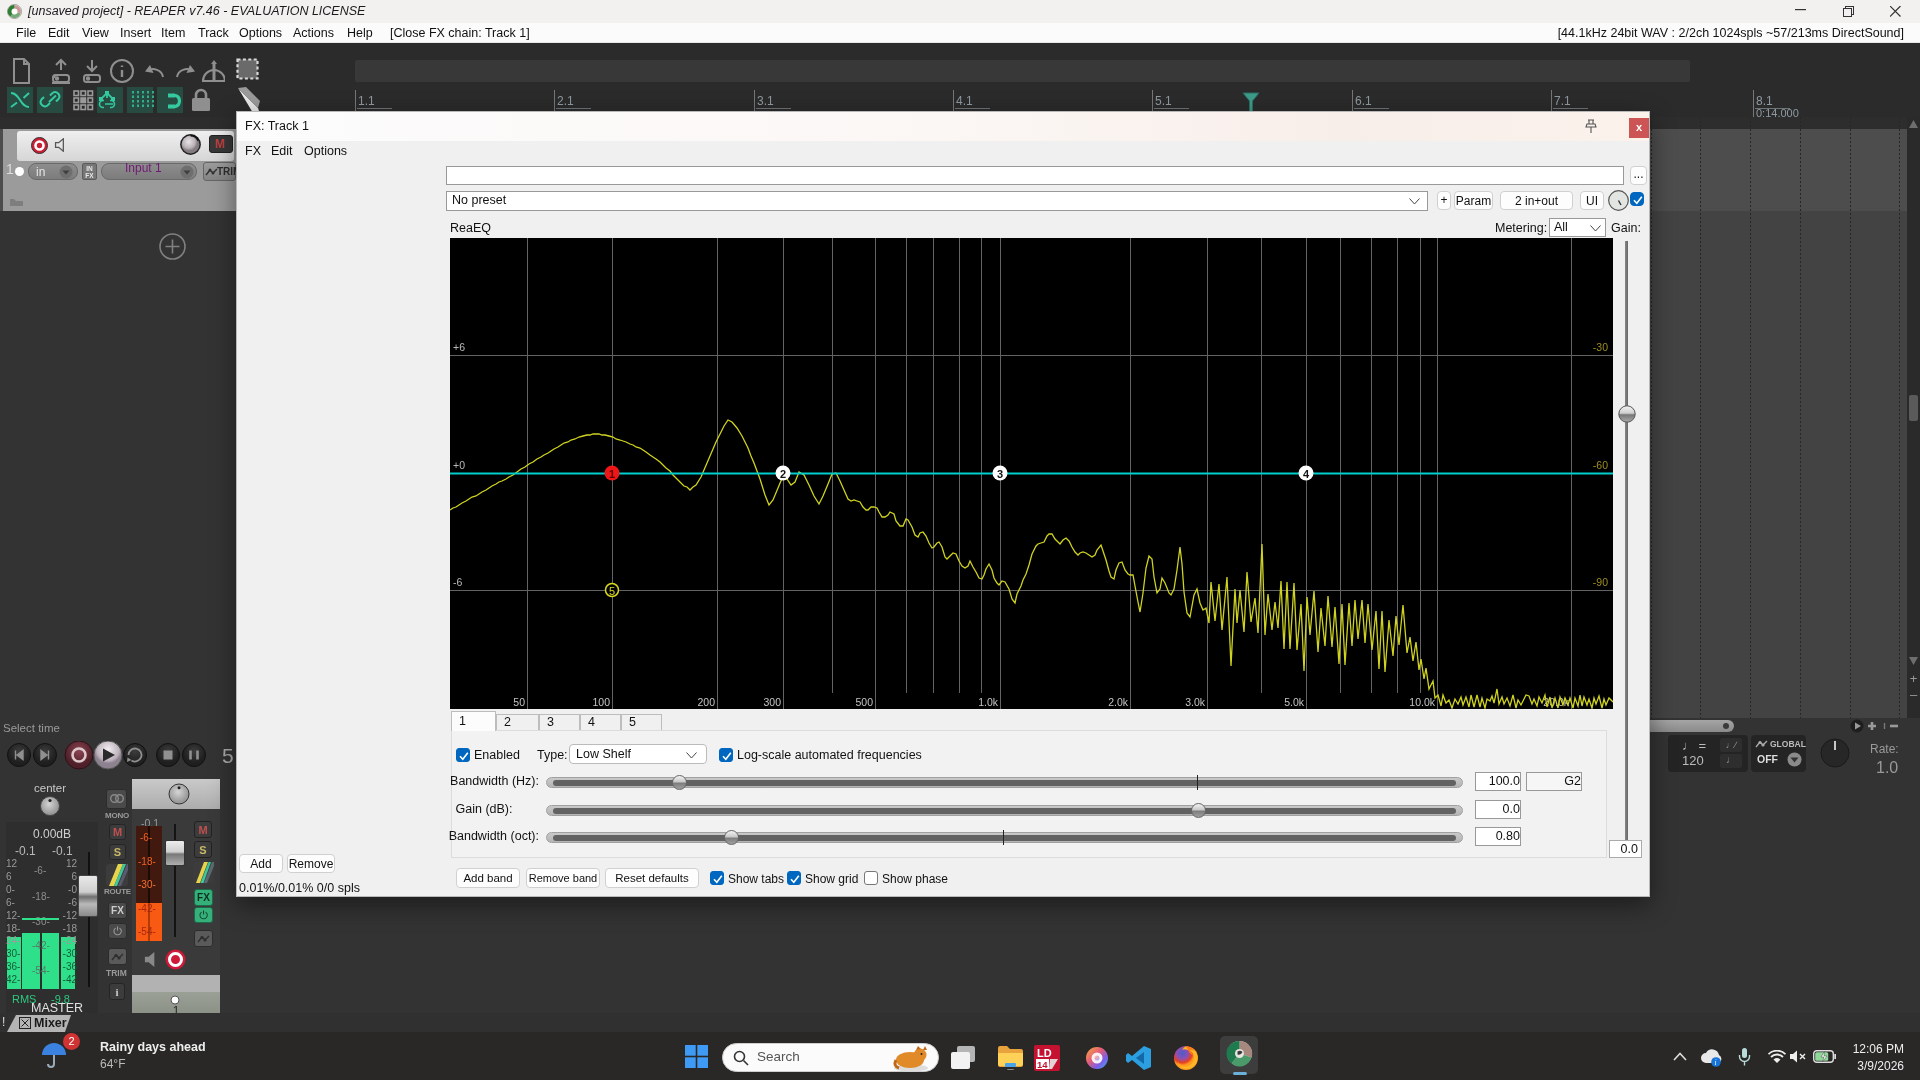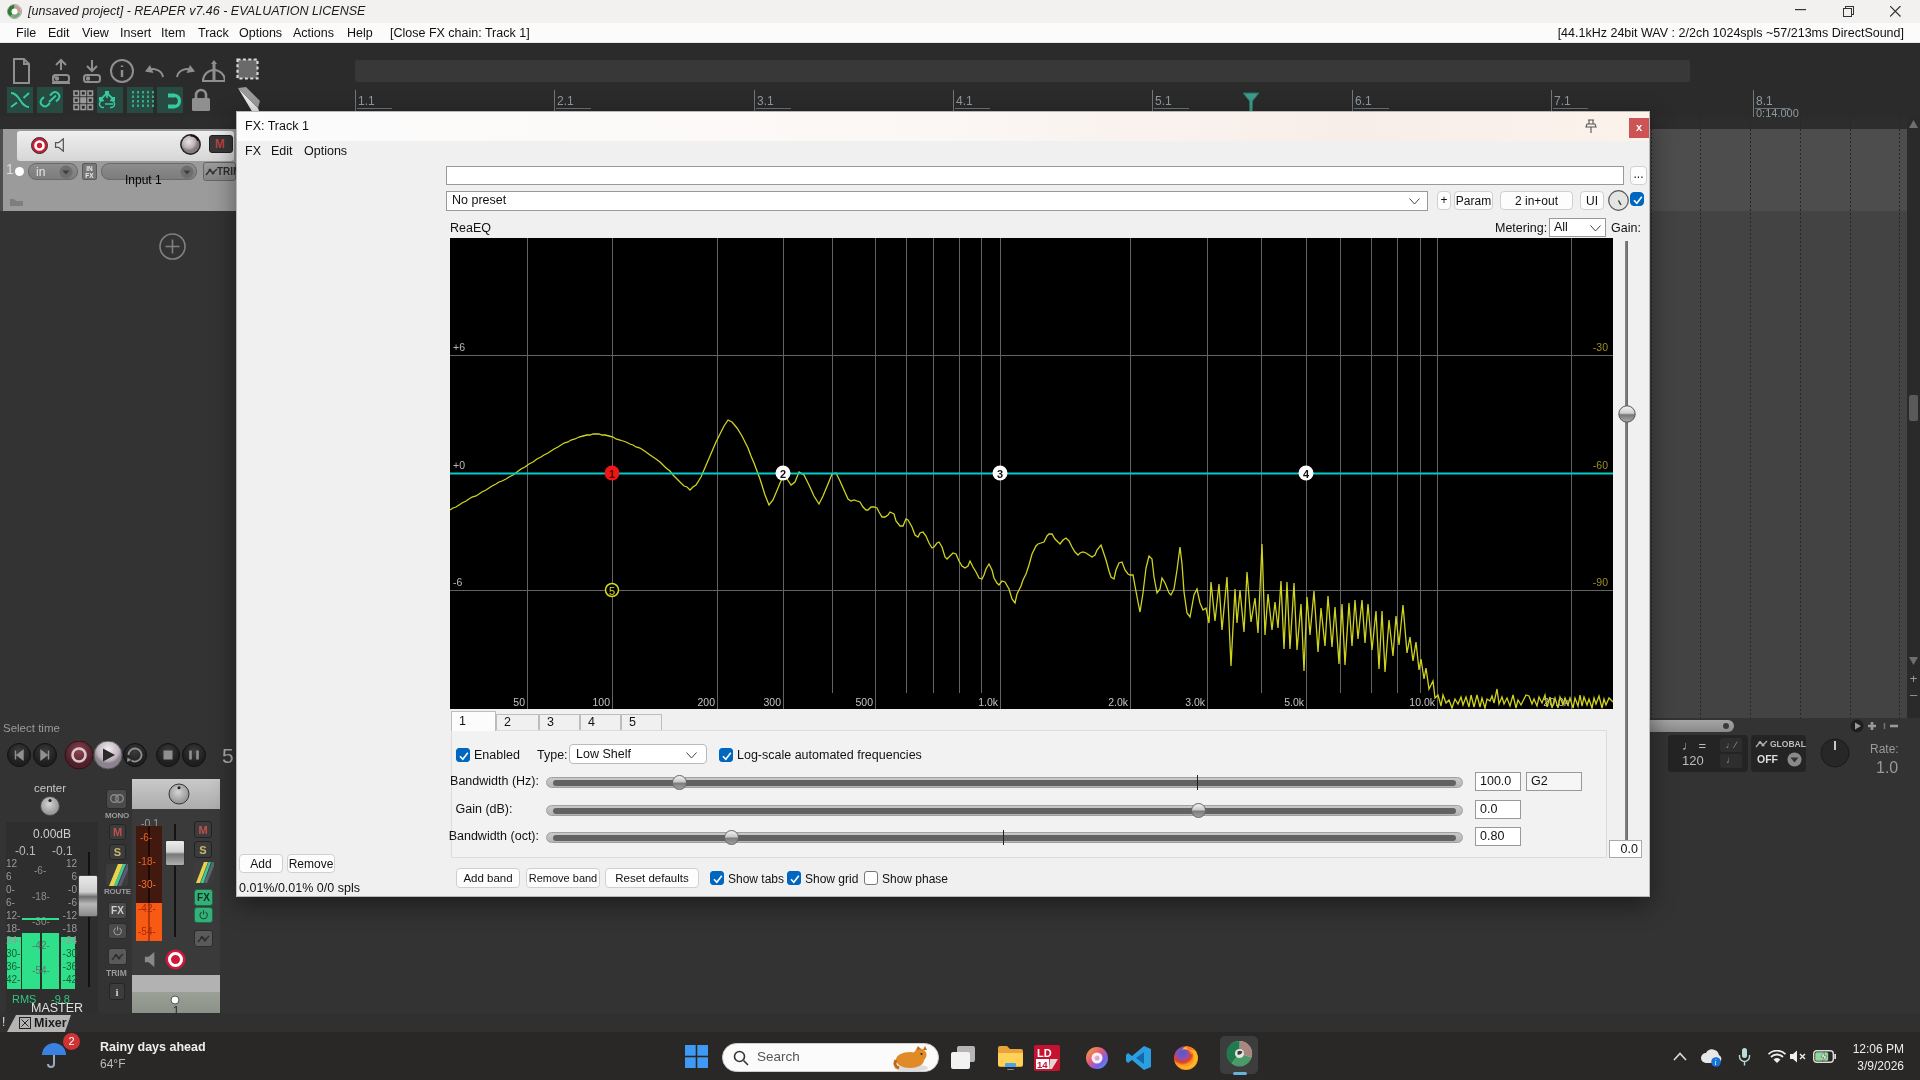--- a/index.html
+++ b/index.html
@@ -27,21 +27,21 @@
 #dockrow { left:0;top:1013px;width:1920px;height:19px;background:#303030; }
 #botmid { left:236px;top:897px;width:1414px;height:116px;background:#333; }
 #botright { left:1650px;top:718px;width:270px;height:295px;background:#333; }
 
 #fxwin { left:236px;top:111px;width:1414px;height:786px;background:#f0f0f0;box-shadow:0 8px 24px rgba(0,0,0,0.45);border:1px solid #b8b8b8; }
 #fxtitle { position:absolute;left:0;top:0;width:100%;height:29px;background:linear-gradient(90deg,#fcfcfc 0%,#fbf7f5 50%,#f8eee9 78%,#fbf2ec 100%); }
 #fxmenu { position:absolute;left:0;top:29px;width:100%;height:21px; }
 .fxmi { position:absolute;top:3px;font-size:12.5px;color:#111; }
 #fxlist { position:absolute;left:6px;top:52px;width:197px;height:685px;background:#fff;border:1px solid #8a8a8a; }
 .btn { position:absolute;background:#fdfdfd;border:1px solid #d0d0d0;border-radius:4px;font-size:12px;color:#111;text-align:center;white-space:nowrap; }
-.ibox { position:absolute;background:#fff;border:1px solid #999;font-size:12.5px;color:#111; }
+.ibox { position:absolute;background:#fff;border:1px solid #999;font-size:12.5px;color:#111;text-align:right; }
 .lbl { position:absolute;font-size:12.5px;color:#111;white-space:nowrap; }
 .cb { position:absolute;width:14px;height:14px;border-radius:3px; }
 .cbon { background:#0067c0;border:1px solid #0067c0; }
 .cboff { background:#fff;border:1px solid #777; }
 .cb svg { position:absolute;left:0;top:0; }
 
 .sltrack { position:absolute;height:11px;background:linear-gradient(180deg,#c9c9c9,#b4b4b4);border-radius:6px;border:1px solid #a0a0a0; }
 .slbar { position:absolute;height:6px;background:#626262;border-radius:3px; }
 .slhandle { position:absolute;width:15px;height:15px;border-radius:50%;background:linear-gradient(180deg,#f2f2f2 0%,#c9c9c9 45%,#7d7d7d 55%,#9f9f9f 100%);border:1px solid #666; }
 .sltick { position:absolute;width:1px;height:15px;background:#222; }
@@ -212,21 +212,21 @@
           <circle cx="5.5" cy="5.5" r="4.5" fill="#fff"></circle>
         </svg>
     <div class="abs" style="left:25px;top:34px;width:50px;height:17px;background:linear-gradient(180deg,#8d8d8d,#7c7c7c);border-radius:8px;border:1px solid #6a6a6a"></div>
     <div class="abs" style="left:33px;top:36px;font-size:12px;color:#e5e5e5">in</div>
     <svg class="abs" style="left:56px;top:36px" width="14" height="14">
           <circle cx="7" cy="7" r="6.5" fill="#6e6e6e"></circle>
           <path d="M3.5 5.5 h7 l-3.5 4z" fill="#3e3e3e"></path>
         </svg>
     <div class="abs" style="left:79px;top:34px;width:15px;height:17px;background:#767676;border-radius:2px;border:1px solid #5c5c5c;font-size:6.5px;font-weight:bold;color:#e8e8e8;text-align:center;line-height:7px;padding-top:1px">IN<br>FX</div>
     <div class="abs" style="left:98px;top:34px;width:96px;height:17px;background:linear-gradient(180deg,#8d8d8d,#7c7c7c);border-radius:8px;border:1px solid #6a6a6a"></div>
-    <div class="abs" style="left:122px;top:44px;font-size:12px;color:#000000">Input 1</div>
+    <div class="abs" style="left:122px;top:32px;font-size:12px;color:#701a75">Input 1</div>
     <svg class="abs" style="left:177px;top:36px" width="14" height="14">
           <circle cx="7" cy="7" r="6.5" fill="#6e6e6e"></circle>
           <path d="M3.5 5.5 h7 l-3.5 4z" fill="#3e3e3e"></path>
         </svg>
     <div class="abs" style="left:200px;top:33px;width:33px;height:19px;background:linear-gradient(180deg,#9d9d9d,#848484);border-radius:3px;border:1px solid #666"></div>
     <svg class="abs" style="left:202px;top:38px" width="13" height="10">
           <path d="M1 8 L5 3 L8 6 L12 2" fill="none" stroke="#333" stroke-width="1.5"></path>
           <circle cx="5" cy="3" r="1.5" fill="#333"></circle>
           <circle cx="8" cy="6" r="1.5" fill="#333"></circle>
         </svg>

